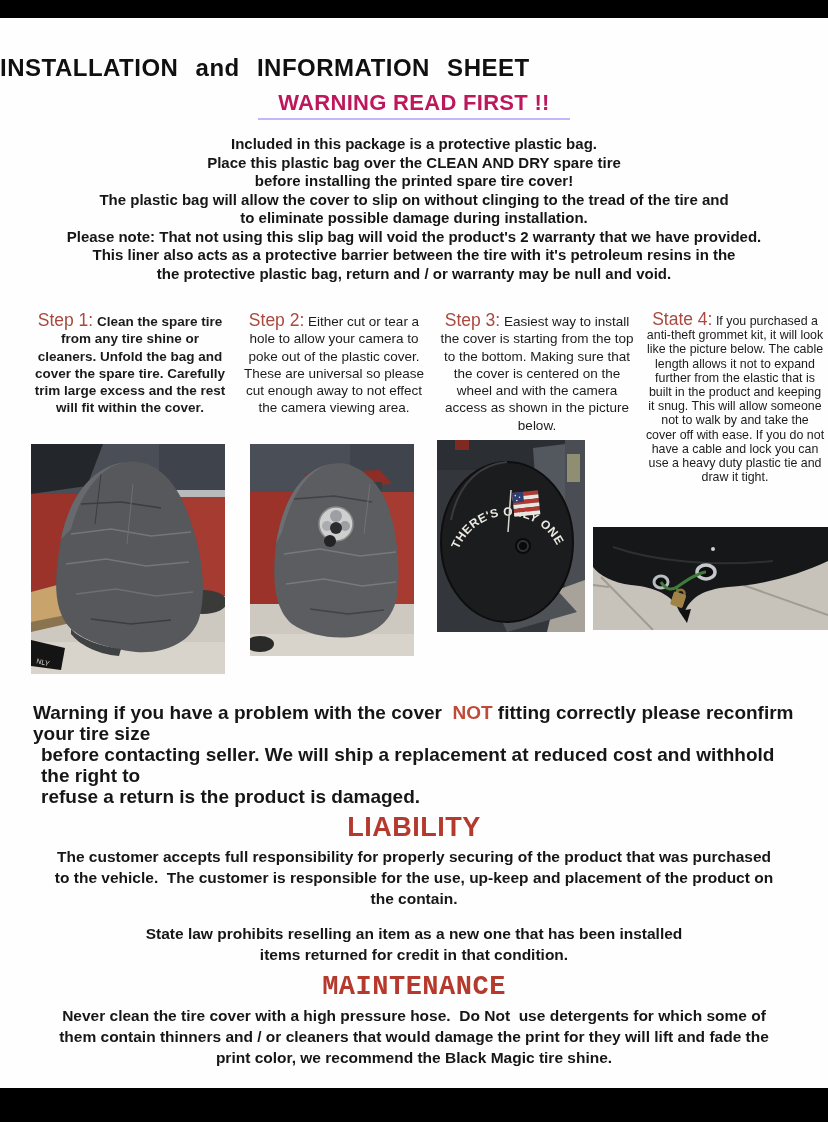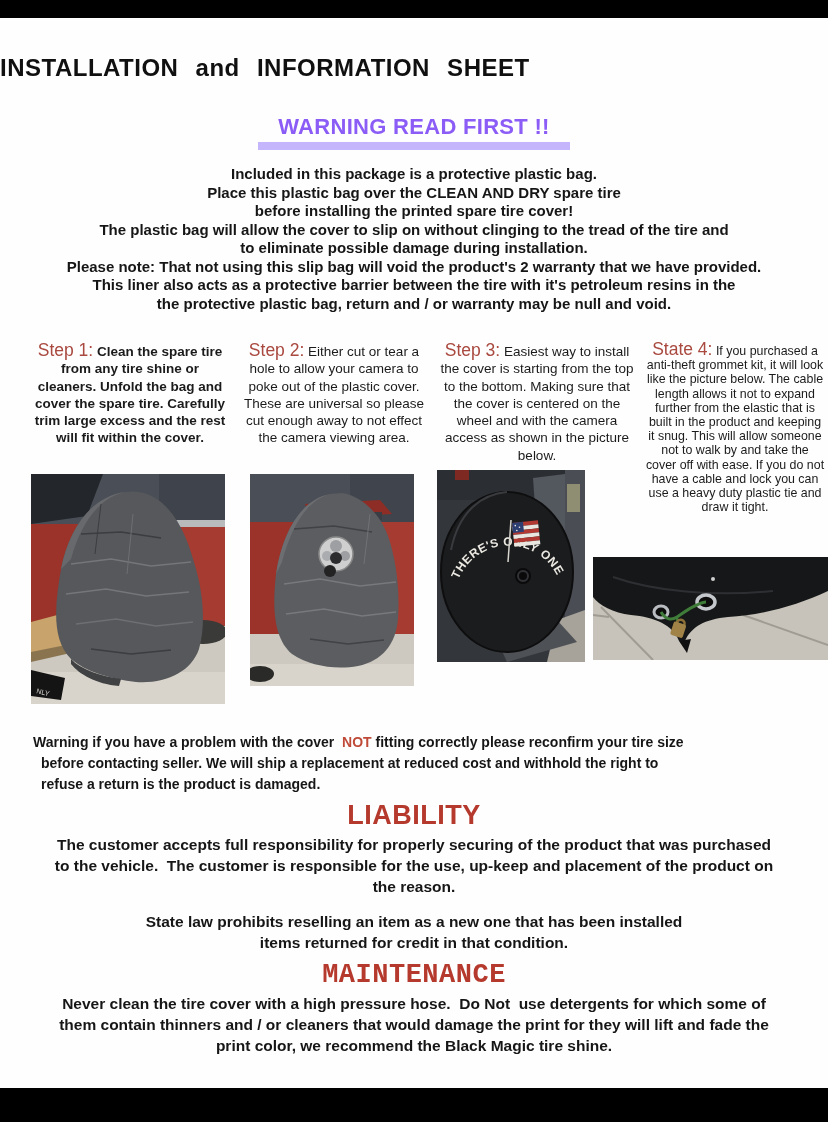--- a/index.html
+++ b/index.html
@@ -11,41 +11,41 @@
   .bar{position:absolute;left:0;right:0;background:#000;}
   .bar.top{top:0;height:18px;}
   .bar.bottom{bottom:0;height:34px;}
   .sheet{position:absolute;top:18px;left:0;right:0;bottom:34px;background:#fefefe;}
   .title{
     margin-top:36px;text-align:left;font-weight:bold;font-size:24px;
     letter-spacing:.5px;word-spacing:10px;color:#101010;
   }
   .warning-wrap{text-align:center;margin-top:8px;}
   .warning-heading{
-    display:inline-block;color:#8b5cf6;font-weight:bold;font-size:22px;
-    border-bottom:8px solid #c4b5fd;padding:0 20px 2px 20px;letter-spacing:.3px;margin-top:24px;
+    display:inline-block;color:#be185d;font-weight:bold;font-size:22px;
+    border-bottom:2px solid #c4b5fd;padding:0 20px 2px 20px;letter-spacing:.3px;
   }
   .intro{margin-top:15px;text-align:center;font-weight:bold;font-size:15px;line-height:18.5px;}
   .intro div{white-space:pre-wrap;}
   .main-area{position:relative;height:380px;margin-top:29px;}
   .steps{
     display:grid;grid-template-columns:198px 190px 196px 180px;
     column-gap:10px;padding-left:31px;align-items:start;
   }
   .step p{margin:0;font-size:13.5px;line-height:17.3px;color:#1b1b1b;text-align:center;}
   .step .step-label{color:#a9493f;font-size:17.5px;font-weight:normal;}
   .step1 p{font-weight:bold;}
   .step4 p{font-size:12.4px;line-height:14.2px;}
   .photo{position:absolute;display:block;}
   #photo1{left:31px;top:132px;}
   #photo2{left:250px;top:132px;}
   #photo3{left:437px;top:128px;}
   #photo4{left:593px;top:215px;}
   .fit-warning{margin-top:10px;padding-left:33px;padding-right:20px;
-    font-weight:bold;font-size:14px;line-height:21px;}
+    font-weight:bold;font-size:19px;line-height:21px;}
   .fit-warning .cont{padding-left:8px;}
   .fit-warning span{white-space:pre-wrap;}
   .not-word{color:#bf4a38;}
   .section-heading{
     margin-top:5px;text-align:center;color:#b5392c;font-weight:bold;
     font-size:27px;letter-spacing:.5px;
   }
   .center-para{margin-top:3px;text-align:center;font-weight:bold;
     font-size:15.5px;line-height:21px;}
   .center-para div{white-space:pre-wrap;}
@@ -209,21 +209,21 @@
     <div><span>Warning if you have a problem with the cover  </span><span class="not-word">NOT</span><span> fitting correctly please reconfirm your tire size</span></div>
     <div class="cont">before contacting seller. We will ship a replacement at reduced cost and withhold the right to</div>
     <div class="cont">refuse a return is the product is damaged.</div>
   </div>
 
   <div class="section-heading">LIABILITY</div>
 
   <div class="center-para">
     <div>The customer accepts full responsibility for properly securing of the product that was purchased</div>
     <div>to the vehicle.  The customer is responsible for the use, up-keep and placement of the product on</div>
-    <div>the reason.</div>
+    <div>the contain.</div>
   </div>
 
   <div class="center-para gap">
     <div>State law prohibits reselling an item as a new one that has been installed</div>
     <div>items returned for credit in that condition.</div>
   </div>
 
   <div class="section-heading m-heading">MAINTENANCE</div>
 
   <div class="center-para">

